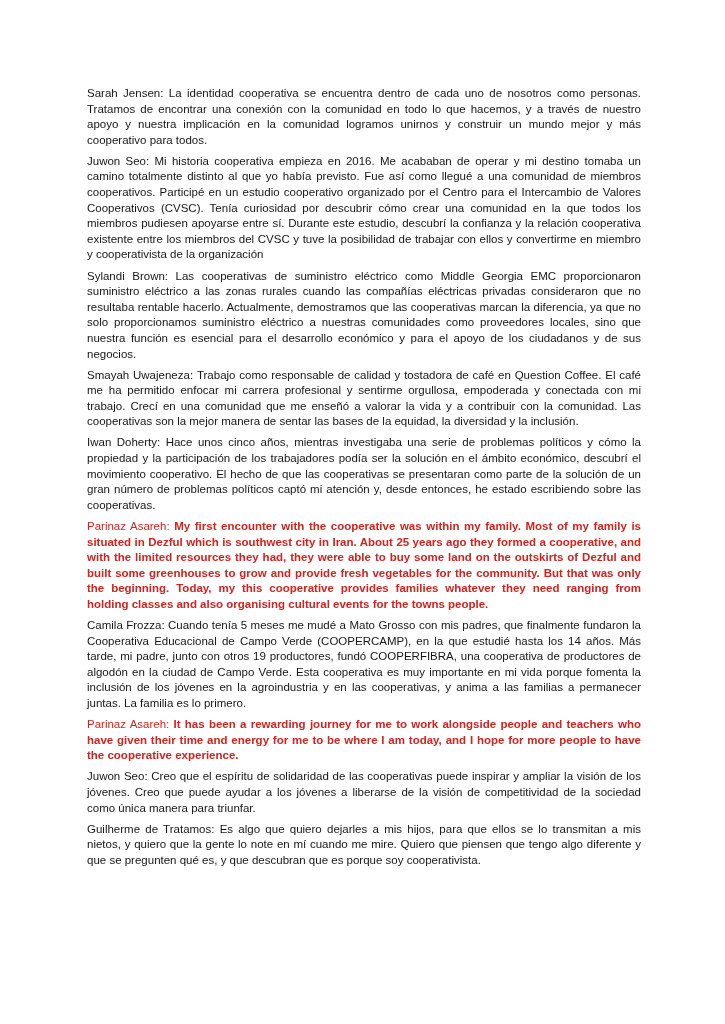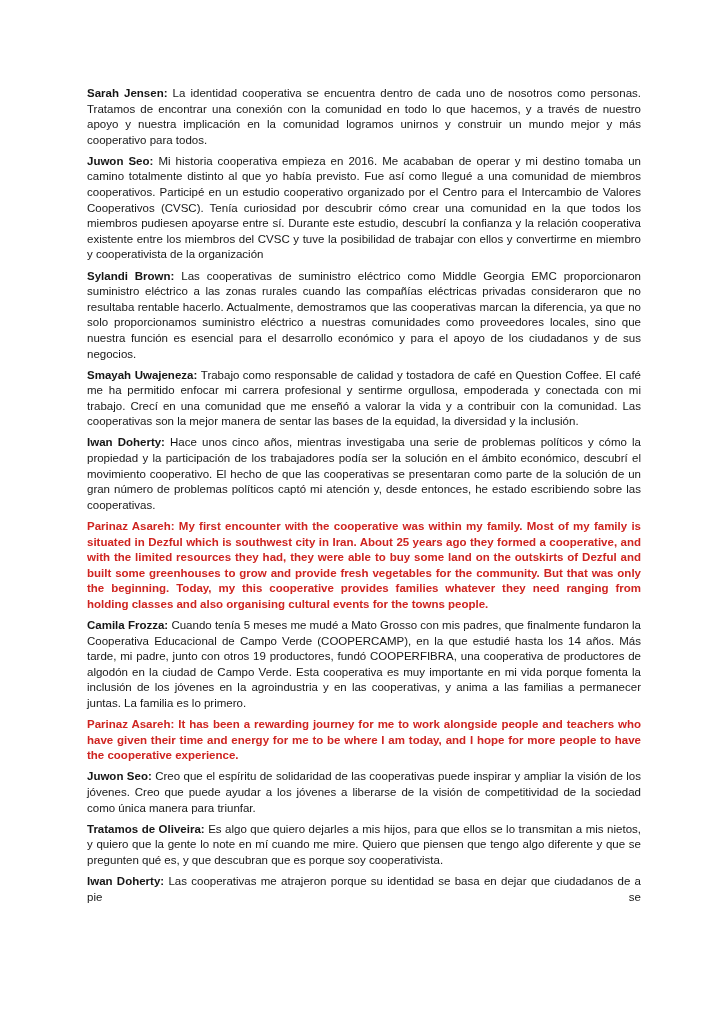--- a/index.html
+++ b/index.html
@@ -25,36 +25,35 @@
     font-size: 11.5px;
     line-height: 15.6px;
     text-align: justify;
     color: #161616;
   }
   .doc-body p.para.red {
     color: var(--red-color, #cf2420);
     font-weight: 600;
   }
   .doc-body .speaker {
-    font-weight: 700;
+    font-weight: 400;
   }
   .doc-body p.para.justify-last {
     text-align-last: justify;
   }
 </style>
 </head>
 <body style="background: rgb(255, 255, 255);">
 
 <div class="page">
   <main class="doc-body" id="doc-body">
       <p class="para"><span class="speaker">Sarah Jensen:</span><span>&nbsp;La identidad cooperativa se encuentra dentro de cada uno de nosotros como personas. Tratamos de encontrar una conexión con la comunidad en todo lo que hacemos, y a través de nuestro apoyo y nuestra implicación en la comunidad logramos unirnos y construir un mundo mejor y más cooperativo para todos.</span></p>
       <p class="para"><span class="speaker">Juwon Seo:</span><span>&nbsp;Mi historia cooperativa empieza en 2016. Me acababan de operar y mi destino tomaba un camino totalmente distinto al que yo había previsto. Fue así como llegué a una comunidad de miembros cooperativos. Participé en un estudio cooperativo organizado por el Centro para el Intercambio de Valores Cooperativos (CVSC). Tenía curiosidad por descubrir cómo crear una comunidad en la que todos los miembros pudiesen apoyarse entre sí. Durante este estudio, descubrí la confianza y la relación cooperativa existente entre los miembros del CVSC y tuve la posibilidad de trabajar con ellos y convertirme en miembro y cooperativista de la organización</span></p>
       <p class="para"><span class="speaker">Sylandi Brown:</span><span>&nbsp;Las cooperativas de suministro eléctrico como Middle Georgia EMC proporcionaron suministro eléctrico a las zonas rurales cuando las compañías eléctricas privadas consideraron que no resultaba rentable hacerlo. Actualmente, demostramos que las cooperativas marcan la diferencia, ya que no solo proporcionamos suministro eléctrico a nuestras comunidades como proveedores locales, sino que nuestra función es esencial para el desarrollo económico y para el apoyo de los ciudadanos y de sus negocios.</span></p>
       <p class="para"><span class="speaker">Smayah Uwajeneza:</span><span>&nbsp;Trabajo como responsable de calidad y tostadora de café en Question Coffee. El café me ha permitido enfocar mi carrera profesional y sentirme orgullosa, empoderada y conectada con mi trabajo. Crecí en una comunidad que me enseñó a valorar la vida y a contribuir con la comunidad. Las cooperativas son la mejor manera de sentar las bases de la equidad, la diversidad y la inclusión.</span></p>
       <p class="para"><span class="speaker">Iwan Doherty:</span><span>&nbsp;Hace unos cinco años, mientras investigaba una serie de problemas políticos y cómo la propiedad y la participación de los trabajadores podía ser la solución en el ámbito económico, descubrí el movimiento cooperativo. El hecho de que las cooperativas se presentaran como parte de la solución de un gran número de problemas políticos captó mi atención y, desde entonces, he estado escribiendo sobre las cooperativas.</span></p>
       <p class="para red"><span class="speaker">Parinaz Asareh:</span><span>&nbsp;My first encounter with the cooperative was within my family. Most of my family is situated in Dezful which is southwest city in Iran. About 25 years ago they formed a cooperative, and with the limited resources they had, they were able to buy some land on the outskirts of Dezful and built some greenhouses to grow and provide fresh vegetables for the community. But that was only the beginning. Today, my this cooperative provides families whatever they need ranging from holding classes and also organising cultural events for the towns people.</span></p>
       <p class="para"><span class="speaker">Camila Frozza:</span><span>&nbsp;Cuando tenía 5 meses me mudé a Mato Grosso con mis padres, que finalmente fundaron la Cooperativa Educacional de Campo Verde (COOPERCAMP), en la que estudié hasta los 14 años. Más tarde, mi padre, junto con otros 19 productores, fundó COOPERFIBRA, una cooperativa de productores de algodón en la ciudad de Campo Verde. Esta cooperativa es muy importante en mi vida porque fomenta la inclusión de los jóvenes en la agroindustria y en las cooperativas, y anima a las familias a permanecer juntas. La familia es lo primero.</span></p>
       <p class="para red"><span class="speaker">Parinaz Asareh:</span><span>&nbsp;It has been a rewarding journey for me to work alongside people and teachers who have given their time and energy for me to be where I am today, and I hope for more people to have the cooperative experience.</span></p>
       <p class="para"><span class="speaker">Juwon Seo:</span><span>&nbsp;Creo que el espíritu de solidaridad de las cooperativas puede inspirar y ampliar la visión de los jóvenes. Creo que puede ayudar a los jóvenes a liberarse de la visión de competitividad de la sociedad como única manera para triunfar.</span></p>
-      <p class="para"><span class="speaker">Tratamos de Oliveira:</span><span>&nbsp;Es algo que quiero dejarles a mis hijos, para que ellos se lo transmitan a mis nietos, y quiero que la gente lo note en mí cuando me mire. Quiero que piensen que tengo algo diferente y que se pregunten qué es, y que descubran que es porque soy cooperativista.</span></p>
-      <p class="para justify-last"><span class="speaker">Iwan Doherty:</span><span>&nbsp;Las cooperativas me atrajeron porque su identidad se basa en dejar que ciudadanos de a pie se</span></p>
+      <p class="para"><span class="speaker">Guilherme de Tratamos:</span><span>&nbsp;Es algo que quiero dejarles a mis hijos, para que ellos se lo transmitan a mis nietos, y quiero que la gente lo note en mí cuando me mire. Quiero que piensen que tengo algo diferente y que se pregunten qué es, y que descubran que es porque soy cooperativista.</span></p>
     </main>
 </div>
 
 </body></html>

